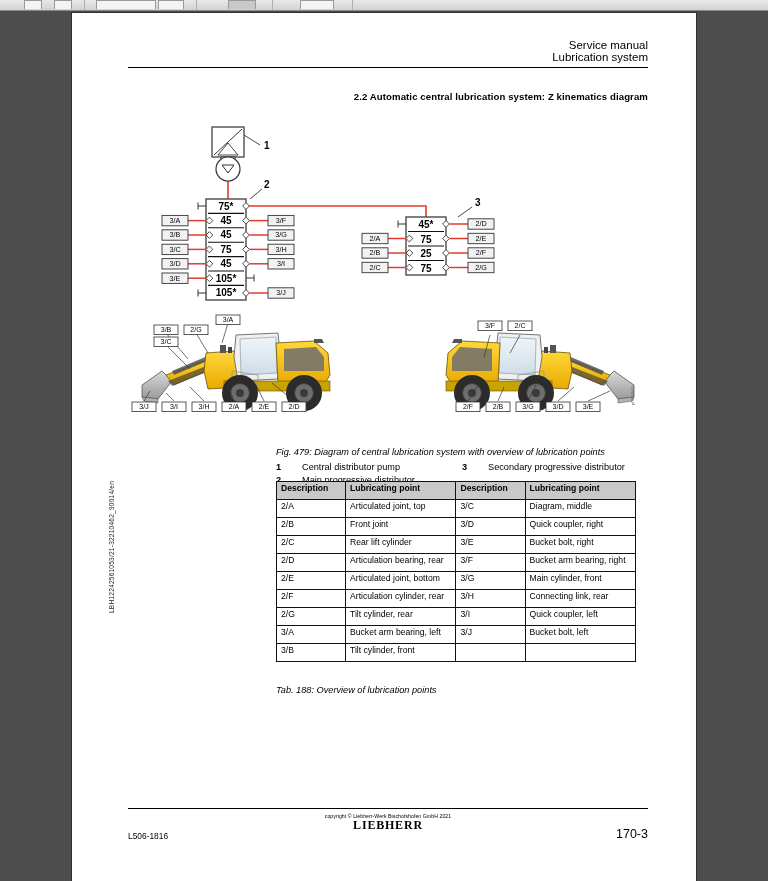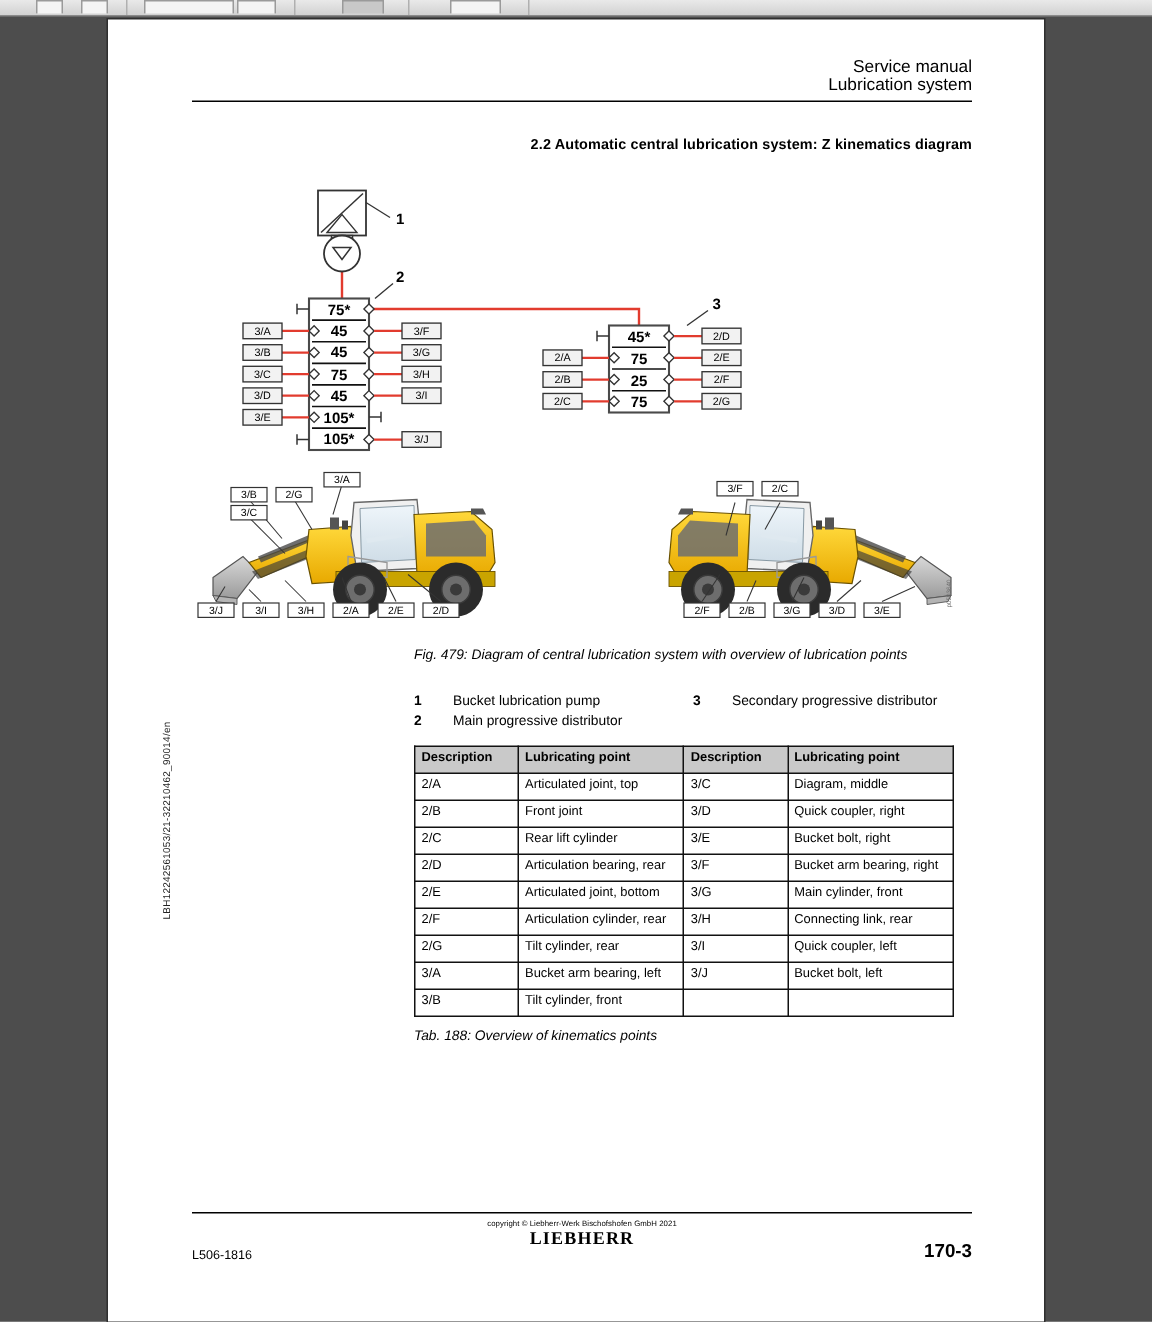--- a/index.html
+++ b/index.html
@@ -81,42 +81,42 @@
   #machines {
     position: absolute;
     left: 56px; top: 300px;
     width: 520px; height: 112px;
   }
   #machines svg { display: block; }
 
   
   #fig-caption {
     position: absolute;
-    left: 204px; top: 417px; width: 372px;
+    left: 204px; top: 433px; width: 372px;
     font-size: 9.2px;
     font-style: italic;
     line-height: 1.33;
   }
 
   
   #fig-legend {
     position: absolute;
     left: 204px; top: 448px; width: 372px;
     font-size: 9.2px;
     line-height: 1.37;
   }
   .legend-row { display: flex; }
   .legend-col { display: flex; flex: 1 1 50%; }
   .legend-num { font-weight: bold; width: 26px; flex: none; }
   .legend-txt { flex: 1 1 auto; }
 
   
   #lube-table {
     position: absolute;
-    left: 204px; top: 484px;
+    left: 204px; top: 468px;
     width: 360px;
     border-collapse: collapse;
     font-size: 8.6px;
   }
   #lube-table td, #lube-table th {
     border: 1px solid #111;
     padding: 2px 4px 3px 4px;
     text-align: left;
     vertical-align: top;
     line-height: 1.15;
@@ -177,21 +177,21 @@
   #brand {
     font-family: "Liberation Serif", serif;
     font-weight: bold;
     font-size: 12px;
     letter-spacing: .8px;
     line-height: 1;
   }
   #footer-right {
     position: absolute; right: 0; top: 14px;
     font-size: 12.5px;
-    font-weight: bold;
+    font-weight: normal;
   }
 
   
   .sv-label { font-family: "Liberation Sans", sans-serif; font-size: 7.2px; }
   .sv-val   { font-family: "Liberation Sans", sans-serif; font-size: 10px; font-weight: bold; }
   .sv-num   { font-family: "Liberation Sans", sans-serif; font-size: 10px; font-weight: bold; }
   .sv-call  { font-family: "Liberation Sans", sans-serif; font-size: 7px; }
   .sv-code  { font-family: "Liberation Sans", sans-serif; font-size: 4.2px; fill:#666; }
 </style>
 </head>
@@ -544,21 +544,21 @@
     </div>
 
     <div id="fig-caption">
       <div>Fig. 479: Diagram of central lubrication system with overview of lubrication points</div>
     </div>
 
     <div id="fig-legend">
       <div class="legend-row">
         <div class="legend-col">
           <span class="legend-num">1</span>
-          <span class="legend-txt">Bucket lubrication pump</span>
+          <span class="legend-txt">Central distributor pump</span>
         </div>
         <div class="legend-col">
           <span class="legend-num">3</span>
           <span class="legend-txt">Secondary progressive distributor</span>
         </div>
       </div>
       <div class="legend-row">
         <div class="legend-col">
           <span class="legend-num">2</span>
           <span class="legend-txt">Main progressive distributor</span>
@@ -627,21 +627,21 @@
         </tr>
         <tr>
           <td>3/B</td>
           <td>Tilt cylinder, front</td>
           <td></td>
           <td></td>
         </tr>
       </tbody>
     </table>
 
-    <div id="tab-caption">Tab. 188: Overview of kinematics points</div>
+    <div id="tab-caption">Tab. 188: Overview of lubrication points</div>
 
     <div id="doc-id">LBH12242561053/21-32210462_90014/en</div>
 
     <div id="footer-rule"></div>
     <div id="footer">
       <div id="footer-left">L506-1816</div>
       <div id="footer-center">
         <div id="copyright-line">copyright © Liebherr-Werk Bischofshofen GmbH 2021</div>
         <div id="brand">LIEBHERR</div>
       </div>

